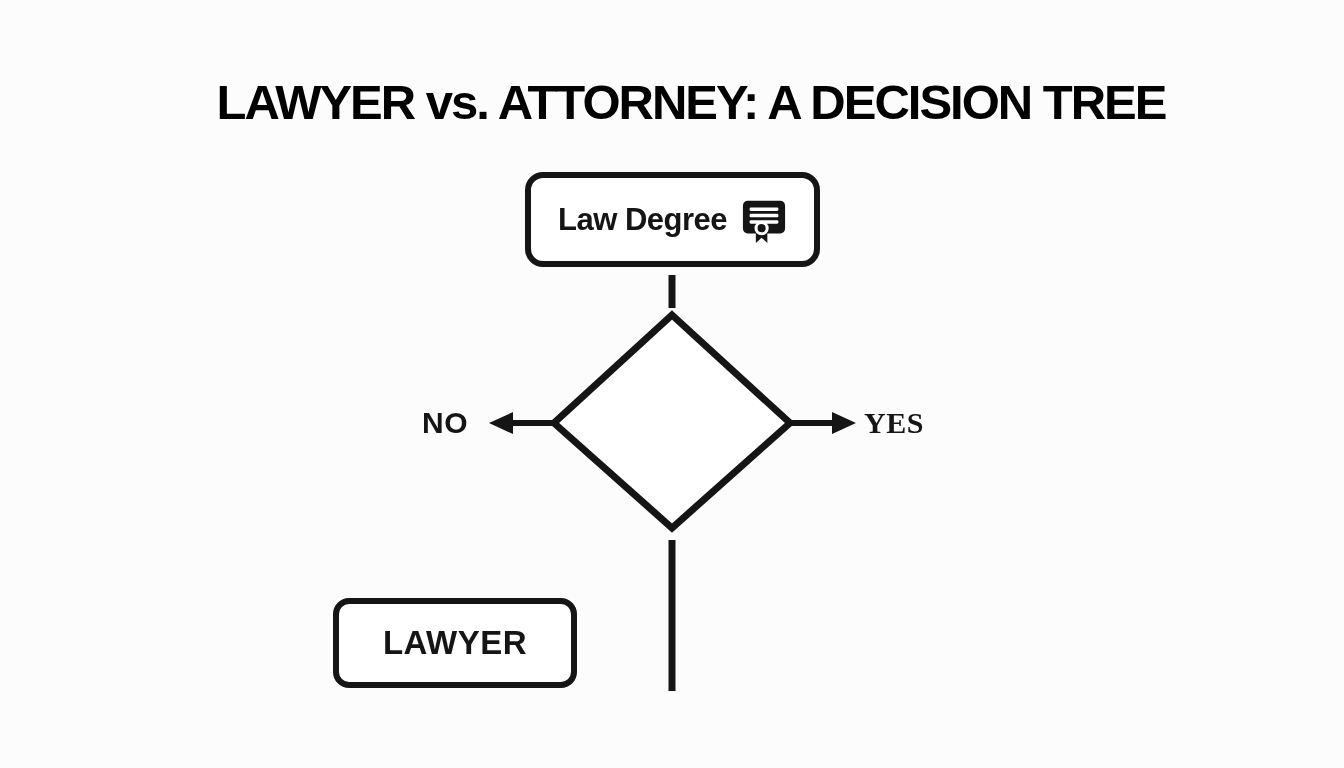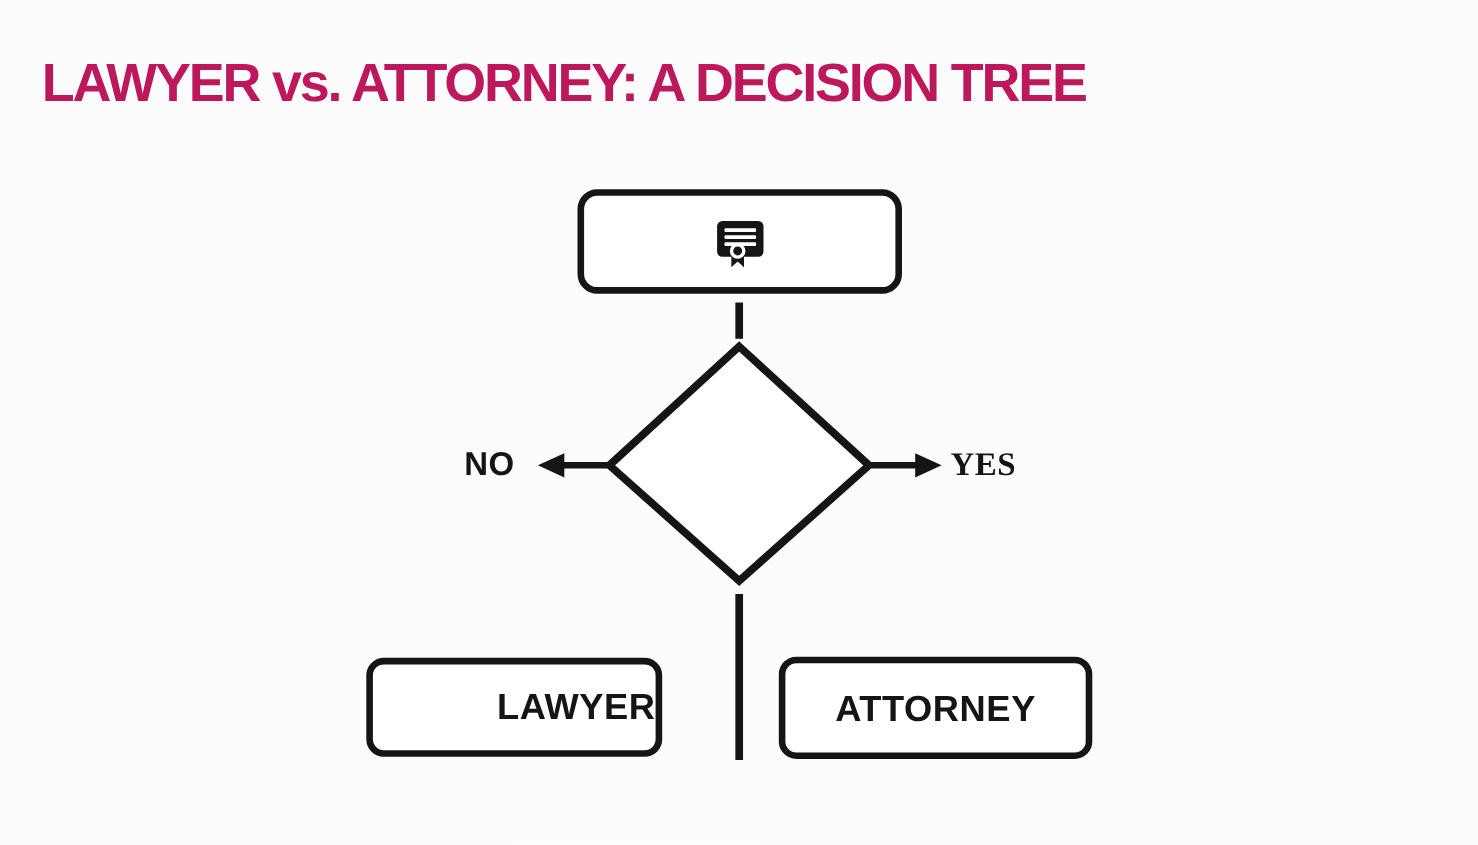--- a/index.html
+++ b/index.html
@@ -11,29 +11,29 @@
   .canvas {
     position: relative;
     width: 1344px;
     height: 768px;
     background: #fcfcfc;
     overflow: hidden;
     color: #151515;
   }
   .title {
     position: absolute;
-    top: 48px;
+    top: 74px;
     left: 0;
     right: 0;
-    text-align: left;
+    text-align: center;
     text-indent: 38px;
     font-size: 49px;
     font-weight: bold;
     letter-spacing: -2px;
-    color: #be185d;
+    color: #000000;
     white-space: nowrap;
   }
   .node {
     position: absolute;
     box-sizing: border-box;
     background: #ffffff;
     border: 6px solid #151515;
     display: flex;
     align-items: center;
     justify-content: center;
@@ -50,23 +50,22 @@
     font-size: 31px;
     font-weight: bold;
     letter-spacing: -0.5px;
   }
   .node-result {
     border-radius: 16px;
   }
   .node-lawyer {
     left: 333px;
     top: 598px;
-    width: 269px;
+    width: 244px;
     height: 90px;
-    justify-content: flex-end;
   }
   .node-attorney {
     left: 708px;
     top: 597px;
     width: 285px;
     height: 93px;
   }
   .node-result .node-label {
     font-size: 33px;
     font-weight: bold;
@@ -127,34 +126,32 @@
     <line x1="672" y1="275" x2="672" y2="308" stroke="#151515" stroke-width="7"></line>
     <polygon points="672,315 790,423 672,528 554,423" fill="#ffffff" stroke="#151515" stroke-width="7" stroke-linejoin="miter"></polygon>
     <line x1="552" y1="423" x2="512" y2="423" stroke="#151515" stroke-width="6"></line>
     <polygon points="513,412 513,434 489,423" fill="#151515"></polygon>
     <line x1="792" y1="423" x2="833" y2="423" stroke="#151515" stroke-width="6"></line>
     <polygon points="832,412 832,434 856,423" fill="#151515"></polygon>
     <line x1="672" y1="540" x2="672" y2="691" stroke="#151515" stroke-width="7"></line>
   </svg>
 
   <div class="node node-root">
+    <span class="node-label">Law Degree</span>
     <svg class="cert-icon" viewBox="0 0 48 50" xmlns="http://www.w3.org/2000/svg">
       <rect x="2" y="5" width="44" height="34" rx="5" fill="#151515"></rect>
       <polygon points="15.5,38 27.5,38 27.5,49 21.5,43.5 15.5,49" fill="#151515"></polygon>
       <rect x="9" y="12" width="30" height="3.6" rx="1.2" fill="#ffffff"></rect>
       <rect x="9" y="18.6" width="30" height="3.6" rx="1.2" fill="#ffffff"></rect>
       <rect x="9" y="25.2" width="30" height="3.6" rx="1.2" fill="#ffffff"></rect>
       <circle cx="21.5" cy="33.5" r="5.8" fill="#151515" stroke="#ffffff" stroke-width="3.2"></circle>
     </svg>
   </div>
 
 
   <div class="edge-label edge-label-no">NO</div>
   <div class="edge-label edge-label-yes">YES</div>
 
   <div class="node node-result node-lawyer">
     <span class="node-label">LAWYER</span>
   </div>
-  <div class="node node-result node-attorney">
-    <span class="node-label">ATTORNEY</span>
-  </div>
 
 </div>
 
 </body></html>

